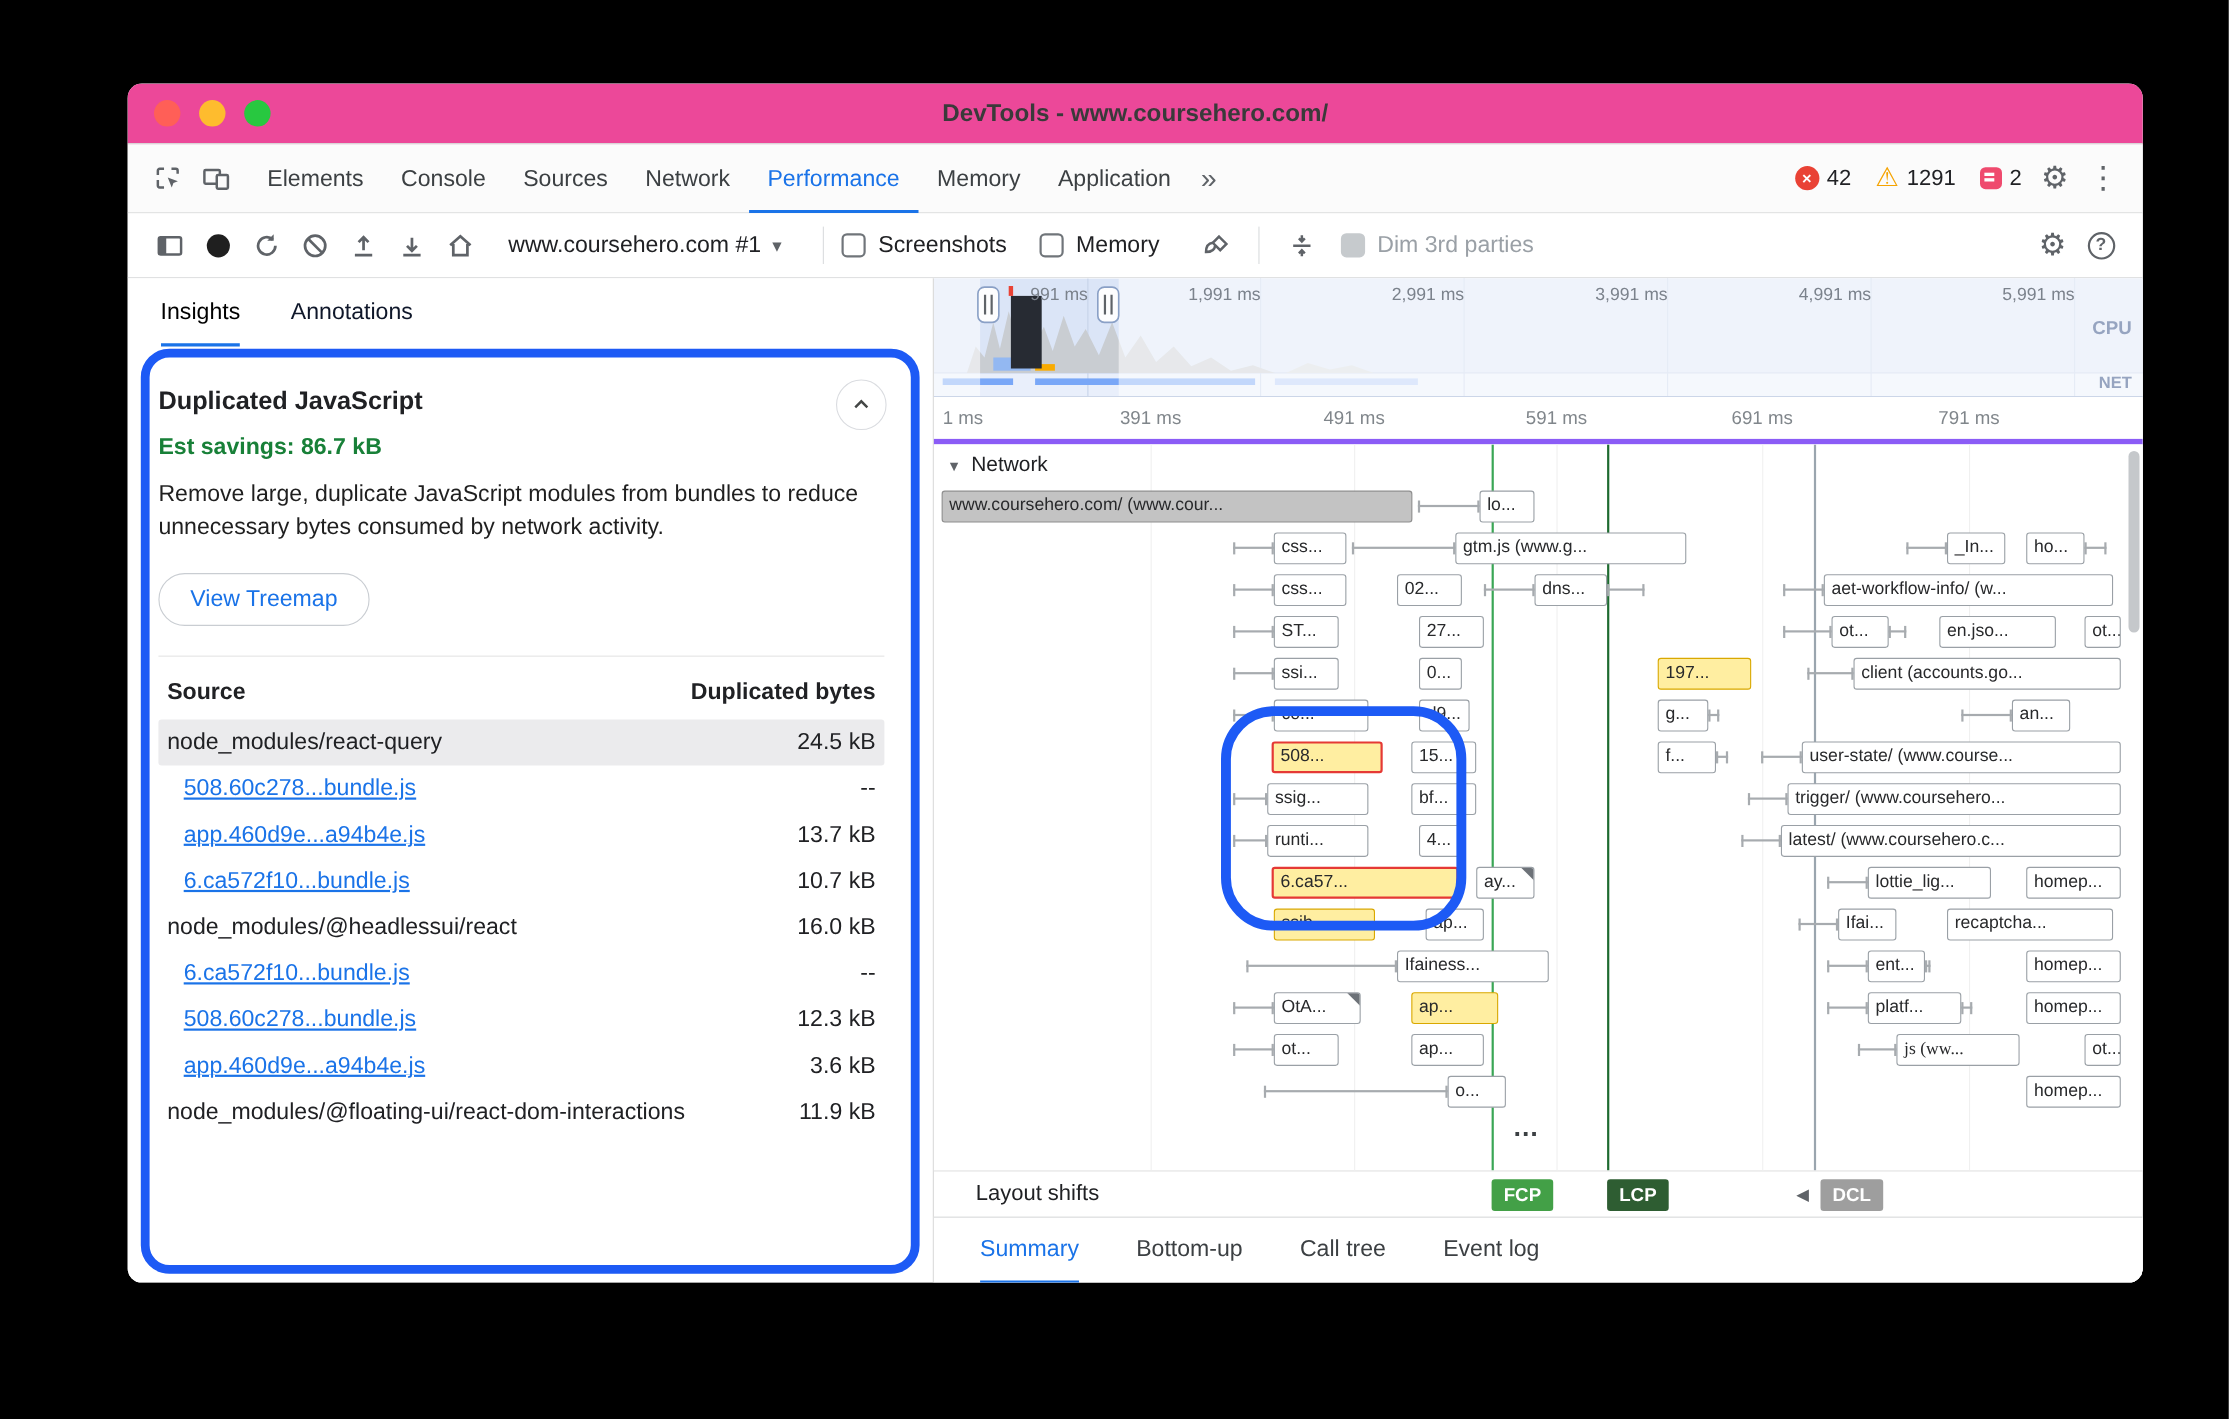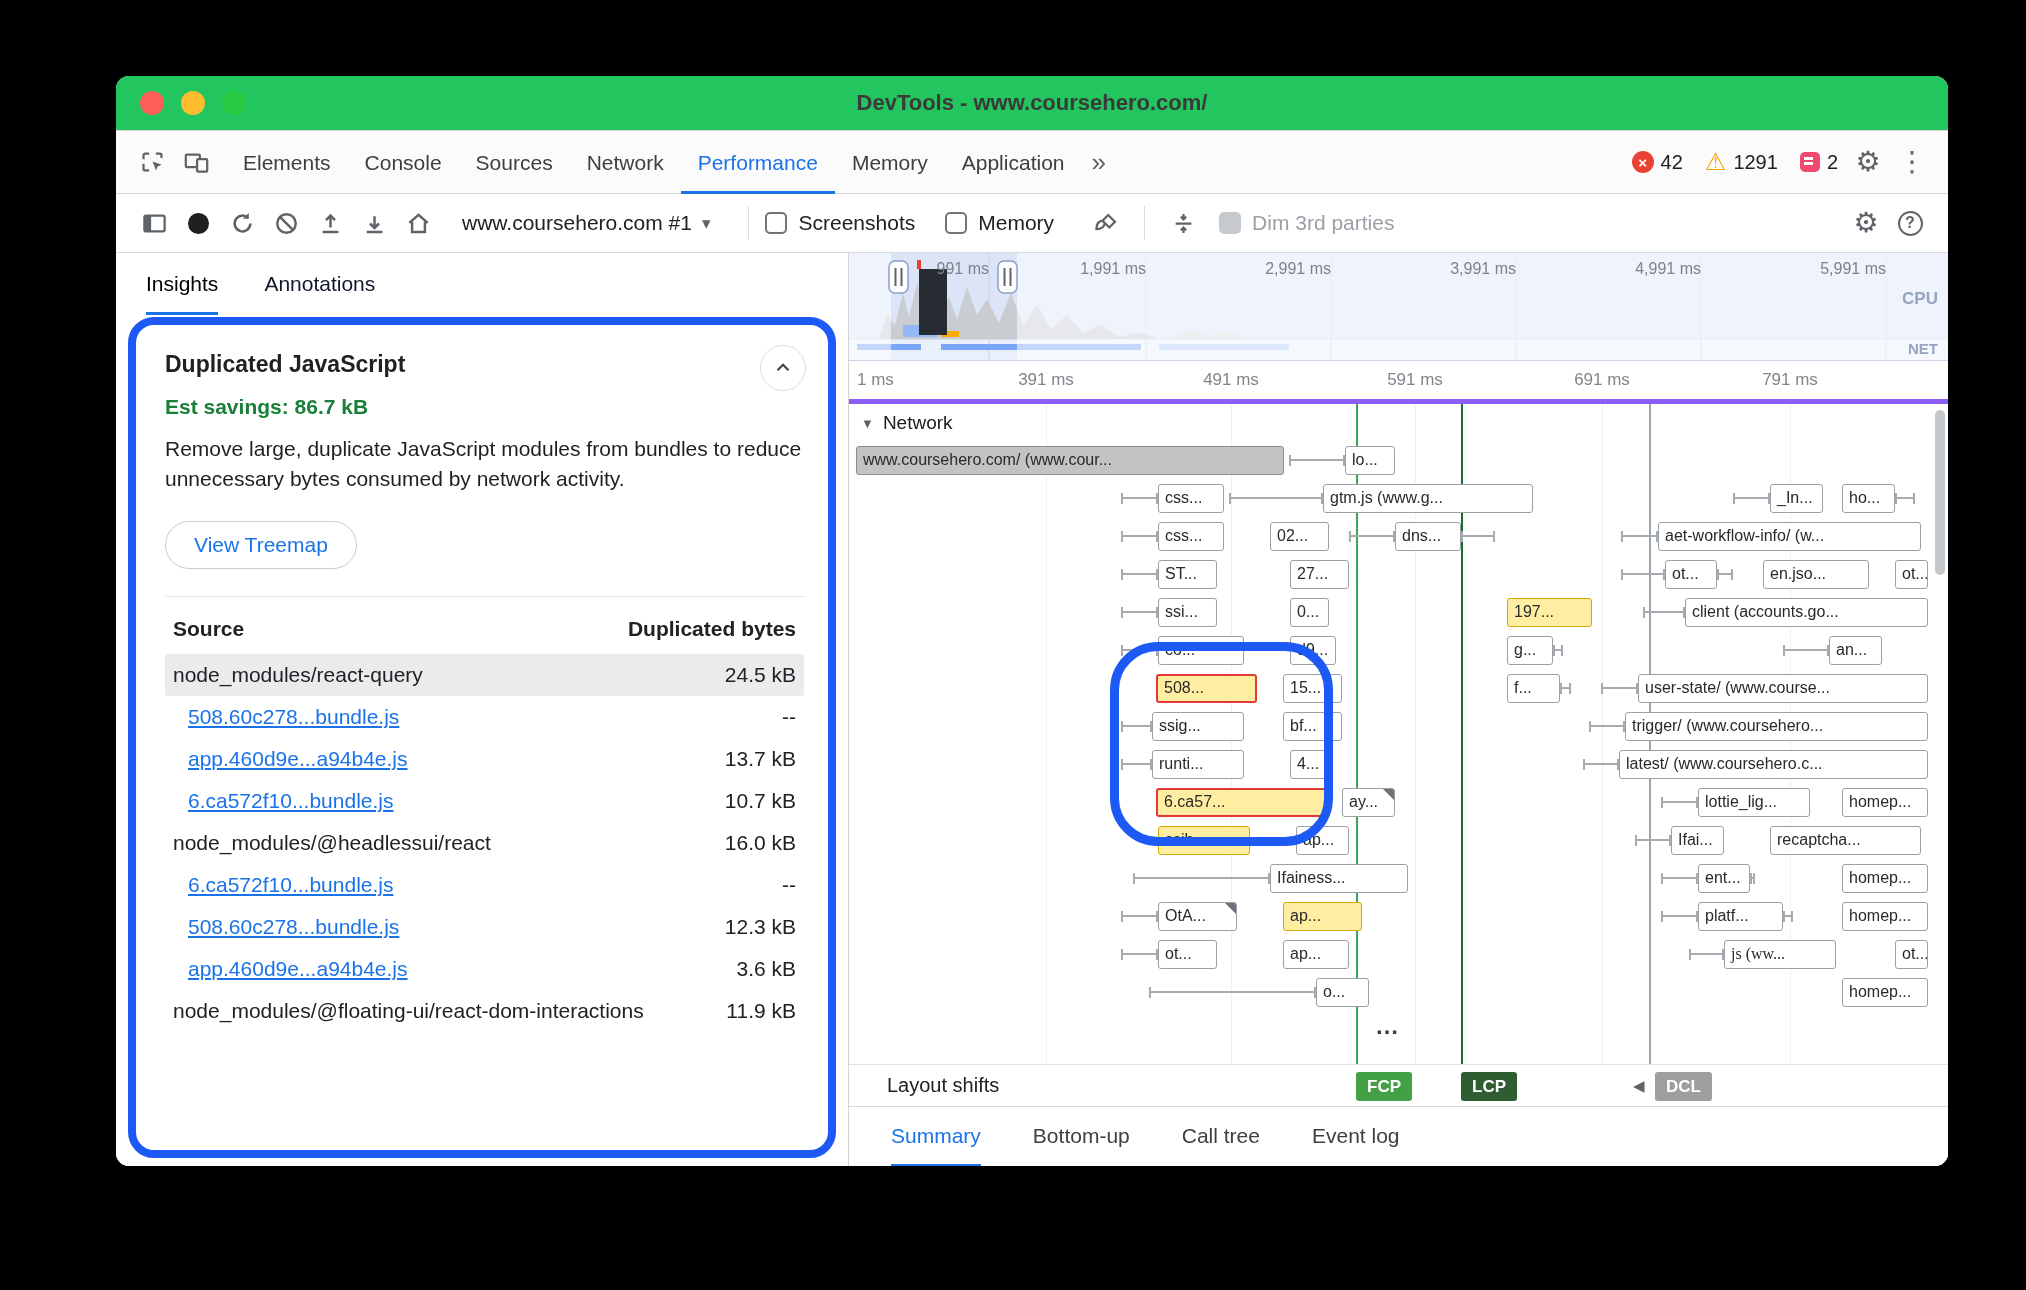--- a/index.html
+++ b/index.html
@@ -1,21 +1,21 @@
 <!DOCTYPE html>
 <html><head>
 <meta charset="utf-8">
 <style>
   *{box-sizing:border-box;margin:0;padding:0}
   body{font-family:"Liberation Sans",sans-serif;background:#000}
   .screen{position:relative;width:2026px;height:1290px;background:#000;overflow:hidden}
   .window{position:absolute;left:116px;top:76px;width:1832px;height:1090px;background:#fff;border-radius:13px;
           overflow:hidden;display:flex;flex-direction:column;box-shadow:0 30px 90px rgba(0,0,0,.6)}
   
-  .titlebar{height:55px;background:#22c55e;border-bottom:1px solid #d8d6d6;display:flex;align-items:center;justify-content:center;position:relative;flex:none}
+  .titlebar{height:55px;background:#ec4899;border-bottom:1px solid #d8d6d6;display:flex;align-items:center;justify-content:center;position:relative;flex:none}
   .traffic{position:absolute;left:24px;top:0;bottom:0;display:flex;align-items:center;gap:17px}
   .tl{width:24px;height:24px;border-radius:50%;display:inline-block}
   .tl.red{background:#ff5f57}.tl.yellow{background:#febc2e}.tl.green{background:#28c840}
   .title{font-size:22px;font-weight:700;color:#3a3a3a}
   
   .tabbar{height:63px;background:#fbfbfb;border-bottom:1px solid #d9dadb;display:flex;align-items:center;padding:0 14px;flex:none}
   .icon-btn{width:44px;height:44px;display:flex;align-items:center;justify-content:center;color:#5f6368;flex:none}
   .icon-btn svg{width:27px;height:27px}
   .icon-btn.glyph{font-size:28px;line-height:1}
   .dt-tabs{display:flex;height:63px;margin-left:8px}
@@ -42,21 +42,21 @@
   .check.dim{color:#9aa0a6;margin-left:14px}
   .cb.dimbox{background:#c6cacd;border-color:#c6cacd}
   .spacer{flex:1}
   
   .content{flex:1;display:flex;min-height:0}
   .left-panel{width:733px;flex:none;border-right:1px solid #d4d4d4;display:flex;flex-direction:column;background:#fff}
   .lp-tabs{height:62px;flex:none;display:flex;align-items:center;padding:0 30px;gap:46px}
   .lp-tab{font-size:21px;color:#0f172a;height:62px;line-height:62px}
   .lp-tab.sel{color:#000000;font-weight:500;box-shadow:inset 0 -3px 0 #1a73e8}
   .callout{margin:2px 12px 8px 12px;flex:1;border:8px solid #1d5af5;border-radius:26px;overflow:hidden;background:#fff}
-  .insight-card{padding:26px 24px 0 29px;position:relative}
+  .insight-card{padding:26px 24px 0 8px;position:relative}
   .ic-title{font-size:23px;font-weight:600;color:#202124}
   .ic-collapse{position:absolute;top:20px;right:22px;width:46px;height:46px;border-radius:50%;border:1.5px solid #dadce0;
           display:flex;align-items:center;justify-content:center;color:#444746}
   .ic-collapse svg{width:22px;height:22px}
   .ic-savings{margin-top:17px;font-size:21px;font-weight:700;color:#188038}
   .ic-desc{margin-top:15px;font-size:21px;line-height:1.44;color:#1f1f1f;max-width:648px}
   .ic-btn{margin-top:27px;padding:11px 28px;font-size:21px;font-weight:500;color:#1a73e8;background:#fff;
           border:1.5px solid #c9cdd2;border-radius:27px;font-family:"Liberation Sans",sans-serif}
   .ic-hr{margin-top:27px;border:none;border-top:1px solid #e4e4e4}
   .t-head{display:flex;justify-content:space-between;font-size:21px;font-weight:700;color:#202124;padding:20px 8px 13px 8px}

